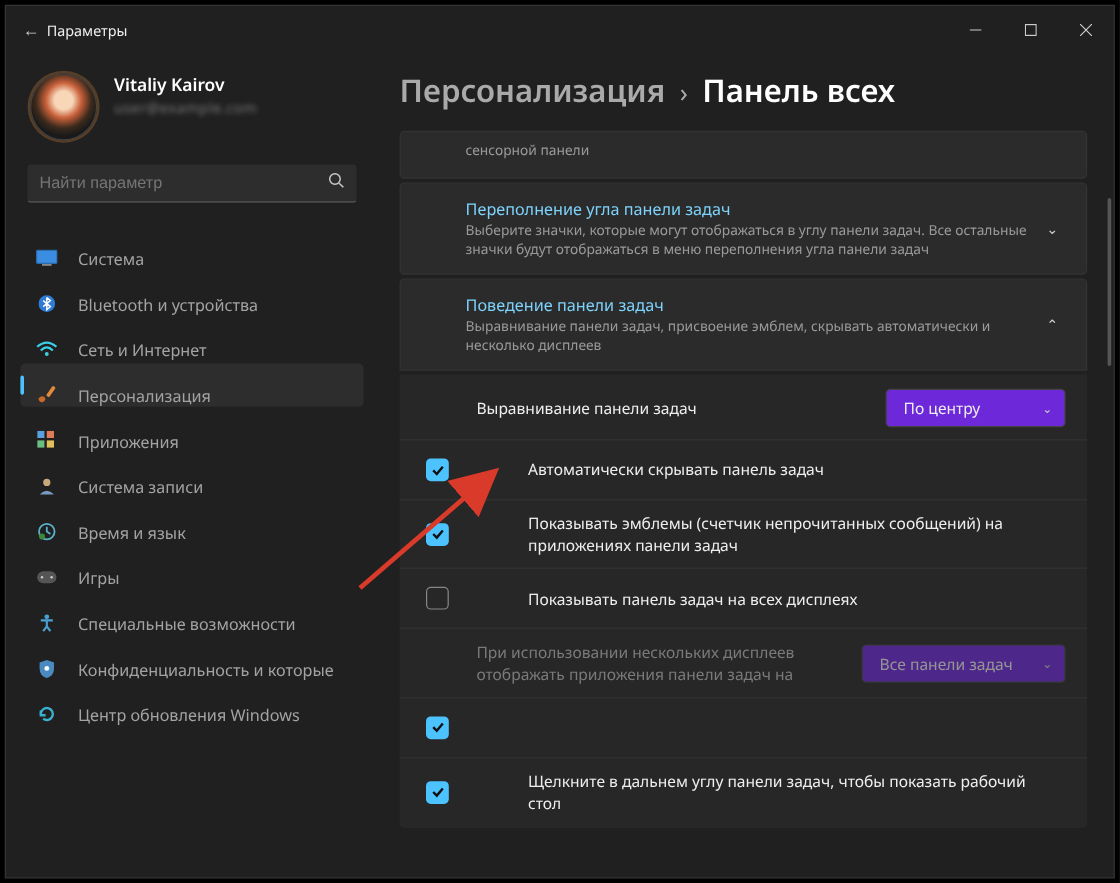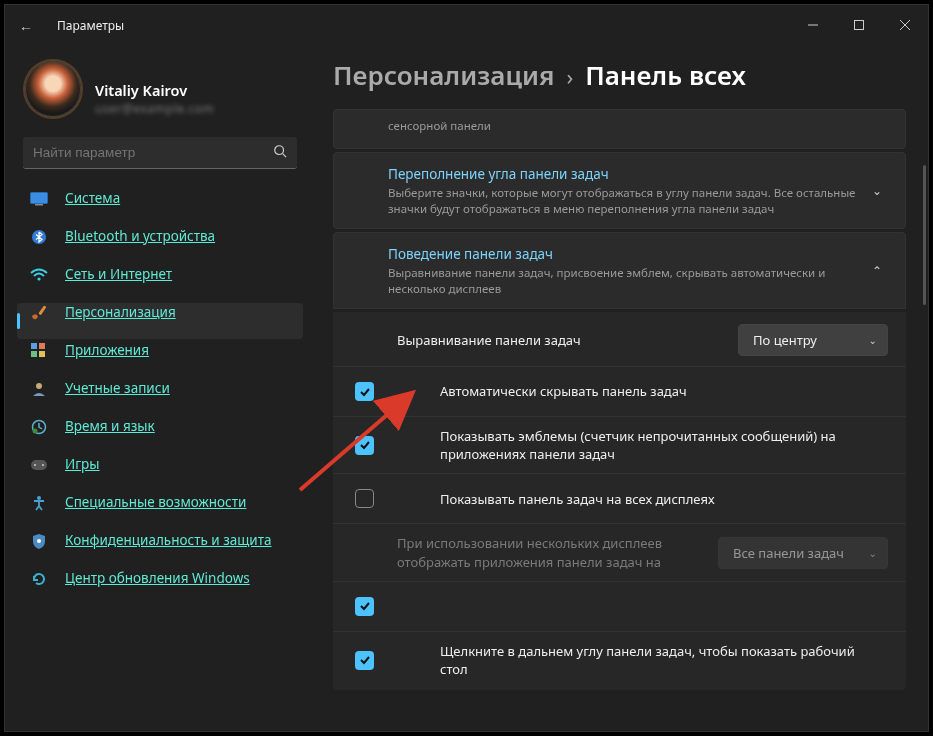--- a/index.html
+++ b/index.html
@@ -22,21 +22,21 @@
   
   .titlebar {
     height: 40px;
     display: flex;
     align-items: center;
     padding: 0 0 0 14px;
     font-size: 12px;
     color: #eee;
   }
   .titlebar .back { width: 20px; font-size: 14px; color: #ccc; }
-  .titlebar .title { margin-left: 18px; }
+  .titlebar .title { }
   .winctrl {
     margin-left: auto;
     display: flex;
   }
   .winctrl div {
     width: 46px; height: 40px;
     display: flex; align-items: center; justify-content: center;
     font-size: 10px; color: #ccc;
   }
   
@@ -48,21 +48,21 @@
   
   .sidebar {
     width: 310px;
     padding: 10px 12px 10px 12px;
     display: flex;
     flex-direction: column;
     overflow: hidden;
   }
   .user {
     display: flex;
-    align-items: flex-end;
+    align-items: flex-start;
     padding: 6px 8px 14px 8px;
   }
   .avatar {
     width: 56px; height: 56px;
     border-radius: 50%;
     background: radial-gradient(circle at 50% 40%, #f8d6b8 18%, #c8603a 35%, #3c2a1c 55%, #1a1a1a 70%);
     border: 1px solid #444;
     margin-right: 14px;
     box-shadow: 0 0 0 2px rgba(255,150,50,.25);
   }
@@ -84,28 +84,27 @@
     background: transparent;
     border: none;
     outline: none;
     color: #ccc;
     font-size: 13.5px;
   }
   .search .mag { color: #ccc; font-size: 14px; }
   .nav { display: flex; flex-direction: column; gap: 2px; margin-top: 6px;}
   .nav-item {
     display: flex;
-    align-items: flex-start;
+    align-items: flex-end;
     height: 36px;
     padding: 0 12px;
     border-radius: 4px;
     font-size: 13.5px;
-    color: #5eead4;
+    color: #a3a3a3;
     position: relative;
-    text-decoration: underline;
   }
   .nav-item.active { background: #2d2d2d; }
   .nav-item.active::before {
     content: "";
     position: absolute;
     left: 0; top: 10px; bottom: 10px; width: 3px;
     background: #4cc2ff;
     border-radius: 2px;
   }
   .nav-item .ic {
@@ -159,21 +158,21 @@
     padding: 10px 18px 10px 64px;
     font-size: 13px;
     color: #eee;
     border-bottom: 1px solid #323232;
     gap: 44px;
   }
   .row:last-child { border-bottom: none; }
   .row .lbl { flex: 1; padding-right: 12px; line-height:1.4;}
   .row.disabled .lbl { color: #7a7a7a; }
   .dd {
-    background: #404040;
+    background: #6d28d9;
     border: 1px solid #444;
     border-radius: 4px;
     height: 32px;
     min-width: 150px;
     display: flex;
     align-items: center;
     padding: 0 10px 0 14px;
     font-size: 13px;
     color: #eee;
     gap: 10px;
@@ -299,21 +298,21 @@
             </span>
           <span>Приложения</span>
         </div>
         <div class="nav-item">
           <span class="ic">
               <svg width="16" height="16">
                 <circle cx="8" cy="5" r="3" fill="#c9a87a"></circle>
                 <path d="M2 15 Q8 9 14 15" fill="#7a9ac0"></path>
               </svg>
             </span>
-          <span>Учетные записи</span>
+          <span>Система записи</span>
         </div>
         <div class="nav-item">
           <span class="ic">
               <svg width="16" height="16">
                 <circle cx="8" cy="8" r="6.5" fill="none" stroke="#5ab0c9" stroke-width="1.5"></circle>
                 <path d="M8 4 L8 8 L11 10" stroke="#5ab0c9" stroke-width="1.5" fill="none"></path>
                 <circle cx="4" cy="12" r="2.5" fill="#3a8a3a"></circle>
               </svg>
             </span>
           <span>Время и язык</span>
@@ -337,21 +336,21 @@
             </span>
           <span>Специальные возможности</span>
         </div>
         <div class="nav-item">
           <span class="ic">
               <svg width="14" height="16">
                 <path d="M7 1 L13 3 L13 8 Q13 14 7 16 Q1 14 1 8 L1 3 Z" fill="#4a8ac0"></path>
                 <circle cx="7" cy="8" r="2" fill="#fff"></circle>
               </svg>
             </span>
-          <span>Конфиденциальность и защита</span>
+          <span>Конфиденциальность и которые</span>
         </div>
         <div class="nav-item">
           <span class="ic">
               <svg width="16" height="16">
                 <path d="M3 8 A5 5 0 1 1 5 12" fill="none" stroke="#3ab0d0" stroke-width="2"></path>
                 <path d="M3 5 L3 9 L7 9" fill="none" stroke="#3ab0d0" stroke-width="2"></path>
               </svg>
             </span>
           <span>Центр обновления Windows</span>
         </div>

